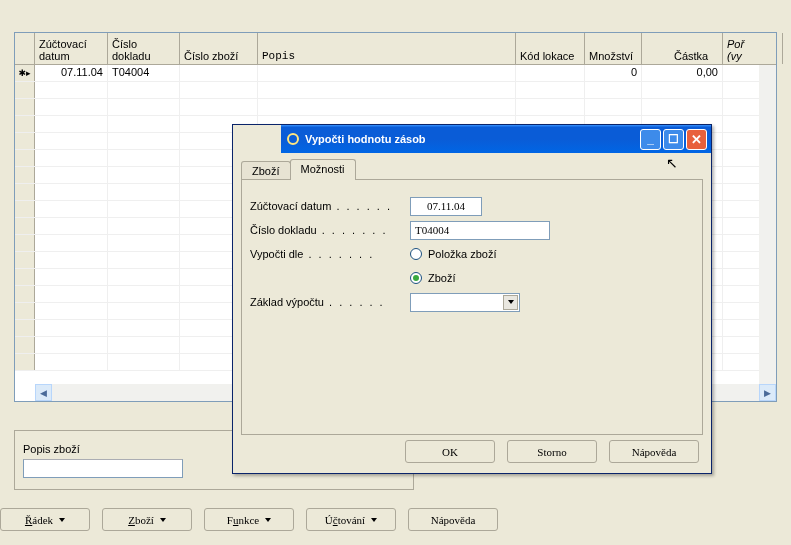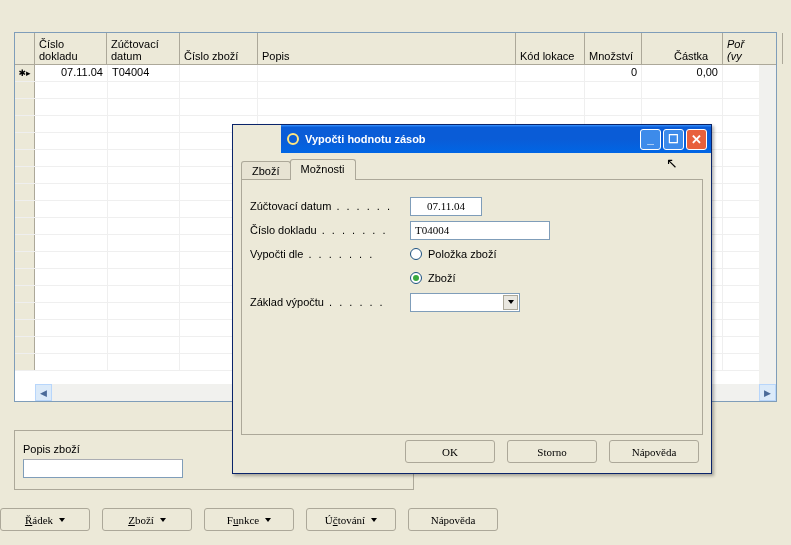--- a/index.html
+++ b/index.html
@@ -15,21 +15,21 @@
 .cell { border-right: 1px solid #efefef; padding: 1px 4px; overflow: hidden; white-space: nowrap; }
 .cell.r { text-align: right; }
 .row-sel .arrow { font-size: 9px; }
 .grid-scroll { position: absolute; left:20px; right:0; bottom:0; height:17px; background:#ece9d8; display:flex; align-items:center; }
 .grid-scroll .left, .grid-scroll .right { width:17px; height:17px; background:#dbeaf9; border:1px solid #b8d6fb; display:flex; align-items:center; justify-content:center; font-size:9px; color:#4a6a99; }
 .grid-scroll .track { flex:1; height:17px; background:#f1f1ee; }
 .grid-vscroll { position:absolute; right:0; top:32px; bottom:17px; width:17px; background:#f1f1ee; }
 
 
 .c1{width:73px;min-width:73px;} .c2{width:72px;min-width:72px;} .c3{width:78px;min-width:78px;}
-.c4{width:258px;min-width:258px;} .c5{width:69px;min-width:69px;} .c6{width:57px;min-width:57px;}
+.c4{width:258px;min-width:258px;font-family:Liberation Mono, monospace;} .c5{width:69px;min-width:69px;} .c6{width:57px;min-width:57px;}
 .c7{width:53px;min-width:53px;margin-left:28px;} .c8{width:60px;min-width:60px;font-style:italic;}
 
 
 .desc-area { position:absolute; left:14px; top:430px; width:400px; height:60px; border:1px solid #aca899; background:#ece9d8; padding:12px 8px; }
 .desc-area .field { margin-top:4px; width:160px; height:19px; background:#fff; border:1px solid #7f9db9; border-top-color:#abadb3; }
 .bottom-btns { position:absolute; left:0; right:0; bottom:14px; display:flex; justify-content:flex-start; gap:12px; padding-right:14px; }
 .btn { height:23px; min-width:90px; background:#ece9d8; border:1px solid #aca899; border-radius:3px; padding:0 8px; display:inline-flex; align-items:center; justify-content:center; font:11px Tahoma; cursor:pointer; }
 .btn.menu::after { content:""; border-left:3px solid transparent; border-right:3px solid transparent; border-top:4px solid #000; margin-left:6px; }
 .btn .u { text-decoration: underline; }
 
@@ -65,24 +65,24 @@
 .sub-checks { margin-left:180px; display:flex; flex-direction:column; gap:6px; margin-top:6px; margin-bottom:8px; }
 .dlg-btns { position:absolute; right:12px; bottom:10px; display:flex; gap:12px; }
 .cursor { position:absolute; left:433px; top:30px; font-size:14px; pointer-events:none; }
 </style>
 </head>
 <body>
 
 <div class="grid-area">
   <div class="grid-header">
     <div class="row-sel"></div>
+    <div class="col c1 r">Zúčtovací
+datum</div>
     <div class="col c2">Číslo
 dokladu</div>
-    <div class="col c1 r">Zúčtovací
-datum</div>
     <div class="col c3">Číslo zboží</div>
     <div class="col c4">Popis</div>
     <div class="col c5">Kód lokace</div>
     <div class="col c6 r">Množství</div>
     <div class="col c7 r">Částka</div>
     <div class="col c8 r">Poř
 (vy</div>
   </div>
   <div class="grid-body">
     <div class="grid-row">

